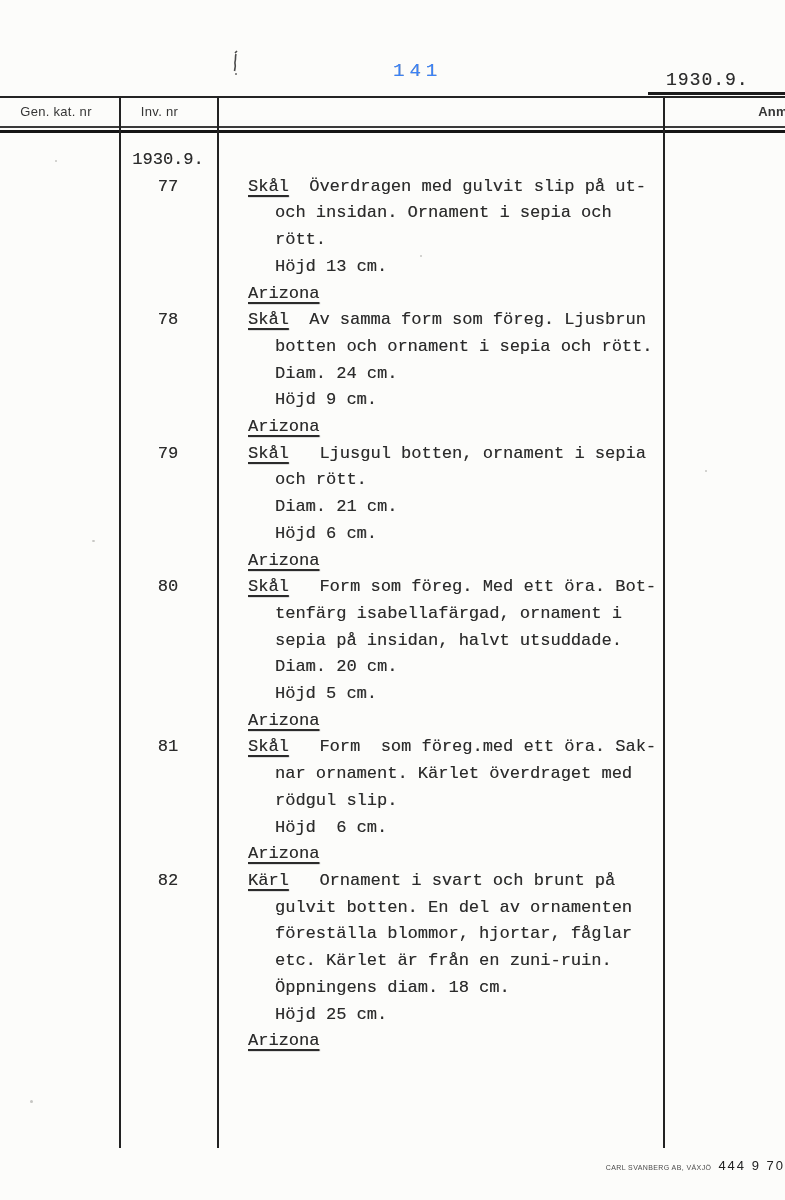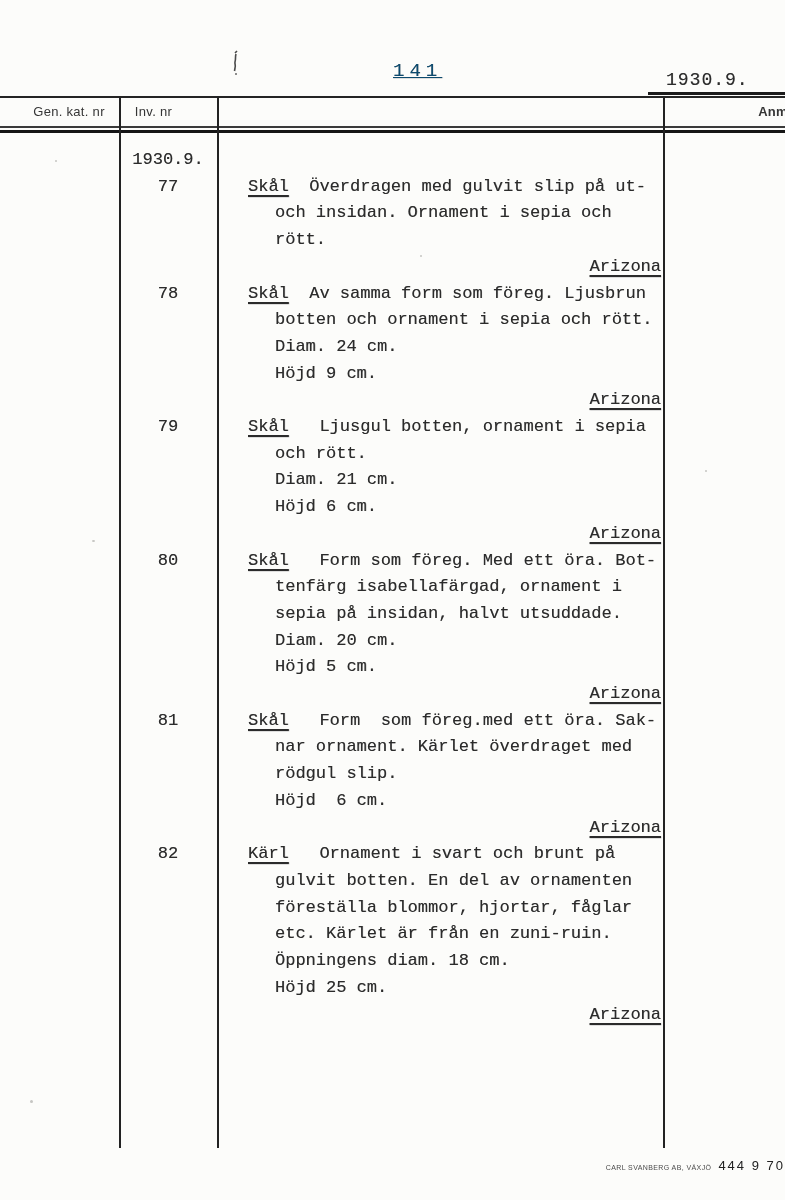--- a/index.html
+++ b/index.html
@@ -11,53 +11,53 @@
     font-family:"Liberation Sans",sans-serif;
   }
   
   .tw{
     font-family:"Liberation Mono","DejaVu Sans Mono",monospace;
     color:#2b2b2b;
     text-shadow:0.3px 0.3px 0.4px rgba(30,30,30,0.45);
   }
   .page-number{
     position:absolute;left:393px;top:60px;
-    font-size:19px;letter-spacing:5px;color:#0c4a6e;text-decoration:underline;
+    font-size:19px;letter-spacing:5px;color:#3b82f6;
   }
   .year-top{
     position:absolute;left:666px;top:70px;
     font-size:18px;letter-spacing:1px;color:#2c2c2c;
   }
   .year-underline{position:absolute;left:648px;top:92px;width:137px;height:3px;background:#1c1c1c;}
   .rule{position:absolute;left:0;width:785px;background:#242424;}
   .rule-top{top:96px;height:2px;}
   .rule-mid-a{top:126px;height:1.5px;background:#3a3a3a;}
   .rule-mid-b{top:130px;height:2.5px;background:#151515;}
   .vline{position:absolute;top:96px;height:1052px;background:#222;}
   .v1{left:119px;width:1.5px;}
   .v2{left:216.5px;width:2px;}
   .v3{left:662.5px;width:2px;}
   .col-head{
     position:absolute;top:104px;
     font-size:13px;color:#353535;text-align:center;
     letter-spacing:0.3px;
   }
-  .ch-gen{left:17px;width:104px;}
-  .ch-inv{left:104px;width:99px;}
+  .ch-gen{left:4px;width:104px;}
+  .ch-inv{left:110px;width:99px;}
   .ch-anm{left:702px;width:146px;font-weight:bold;}
   .content{
     position:absolute;left:119px;top:147px;width:545px;
     font-size:17px;line-height:26.7px;
   }
   .entry{display:flex;}
   .inv{flex:none;width:98px;text-align:center;white-space:pre;}
   .desc{flex:1;padding-left:31px;padding-right:3px;min-width:0;}
   .line{white-space:pre;overflow:visible;}
   .cont{padding-left:27px;}
-  .attr{text-align:right;}
+  .attr{}
   .term,.attr-text{
     text-decoration:underline;
     text-decoration-thickness:1.6px;
     text-underline-offset:3.5px;
   }
   .footer{
     position:absolute;left:600px;top:1158px;width:185px;
     display:flex;align-items:baseline;justify-content:flex-end;gap:7px;
   }
   .footer-printer{font-size:7px;color:#4a4a4a;letter-spacing:0.4px;white-space:nowrap;}
@@ -96,20 +96,21 @@
       <div class="inv">1930.9.</div>
       <div class="desc"></div>
     </div>
 
   <div class="entry">
         <div class="inv">77</div>
         <div class="desc">
           <div class="line first"><span class="term">Skål</span><span>  Överdragen med gulvit slip på ut-</span></div>
           <div class="line cont">och insidan. Ornament i sepia och</div>
           <div class="line cont">rött.</div>
+          <div class="line cont">Höjd 13 cm.</div>
           <div class="line attr"><span class="attr-text">Arizona</span></div>
         </div>
       </div>
       <div class="entry">
         <div class="inv">78</div>
         <div class="desc">
           <div class="line first"><span class="term">Skål</span><span>  Av samma form som föreg. Ljusbrun</span></div>
           <div class="line cont">botten och ornament i sepia och rött.</div>
           <div class="line cont">Diam. 24 cm.</div>
           <div class="line cont">Höjd 9 cm.</div>

